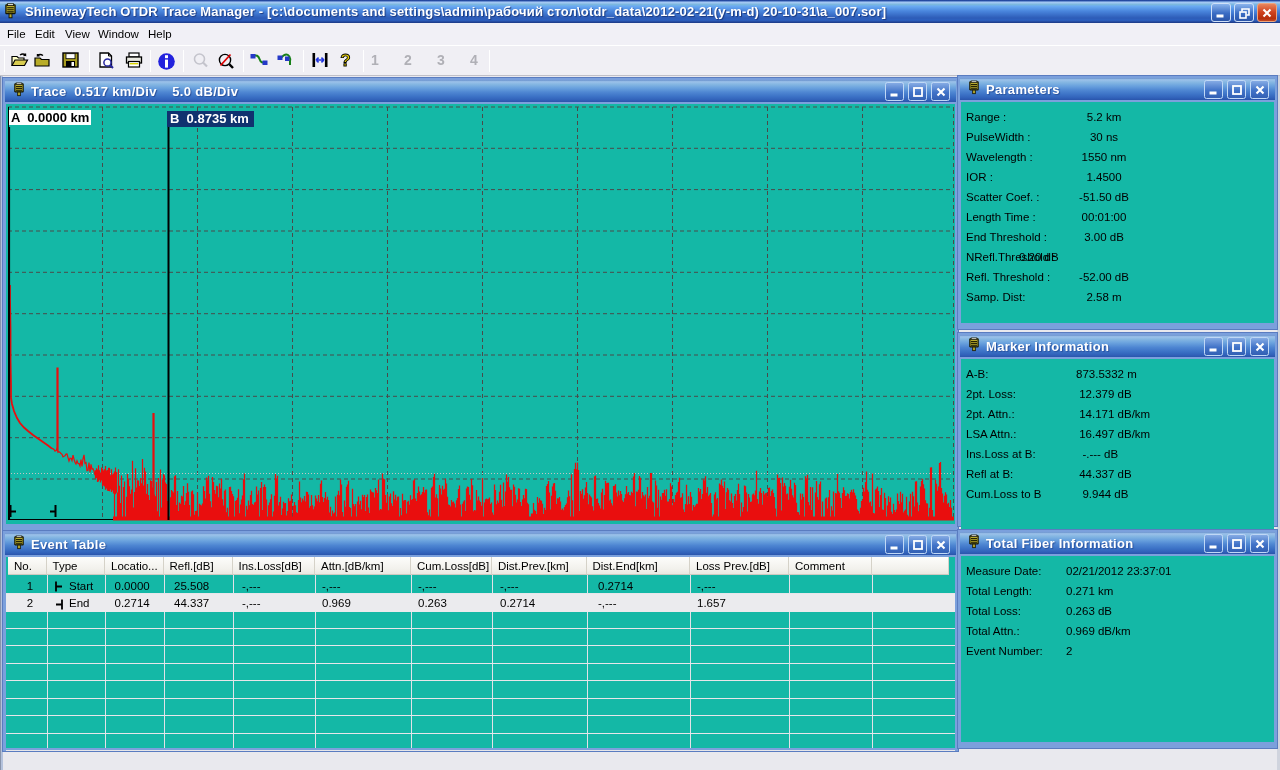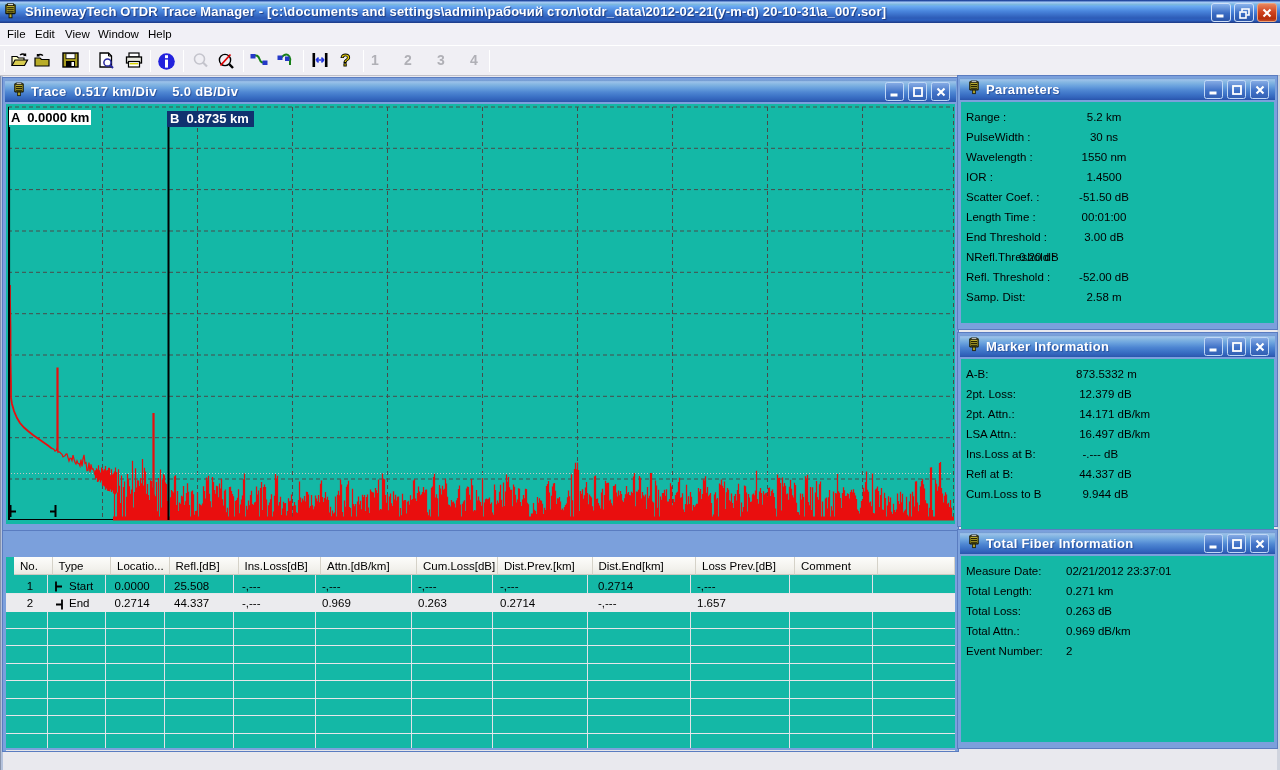--- a/index.html
+++ b/index.html
@@ -182,20 +182,44 @@
 <path d="M3.5 23 V416" stroke="#000" stroke-width="1.2" fill="none"></path>
 <path d="M162.5 22 V416" stroke="#000" stroke-width="2" fill="none"></path>
 <path d="M4.5 401 V413 M4.5 407.5 H10 M49.5 401 V413 M44 407.5 H49.5" stroke="#000" stroke-width="2" fill="none"></path>
 </svg>
   <div style="position:absolute;left:3px;top:6px;font-size:13px;font-weight:bold;background:#fff;padding:0 2px;white-space:pre">A  0.0000 km</div>
   <div style="position:absolute;left:161px;top:7px;width:87px;height:16px;background:#10316f;color:#fff;font-size:13px;font-weight:bold;white-space:pre;padding:0 0 0 3px">B  0.8735 km</div>
  </div>
 </div>
 
 <div class="win" style="left:3px;top:531px;width:955px;height:220px">
+ <div class="wtitle">
+      <span class="ic"><svg width="10" height="15" viewBox="0 0 12 17">
+          <rect x="1" y="1.7" width="10" height="9.6" rx="0.5" fill="#b9ad2e" stroke="#151500" stroke-width="1.4"></rect>
+          <rect x="2.6" y="0.6" width="6.8" height="2" fill="#fdfdf5" stroke="#151500" stroke-width="0.9"></rect>
+          <path d="M2.4 5 H9.6 M2.4 7.2 H9.6 M2.4 9.4 H9.6" stroke="#151500" stroke-width="1.2"></path>
+          <rect x="4.4" y="11.6" width="3.2" height="4.3" fill="#b9ad2e" stroke="#151500" stroke-width="1"></rect>
+        </svg></span>
+      <span class="tt">Event Table</span>
+      <div class="cbtn" style="right:52px">
+        <svg width="10" height="10" viewBox="0 0 10 10">
+          <rect x="0.5" y="6.5" width="7" height="3" fill="#fff"></rect>
+        </svg>
+      </div>
+      <div class="cbtn" style="right:29px">
+        <svg width="10" height="10" viewBox="0 0 10 10">
+          <rect x="1" y="1" width="8" height="8" fill="none" stroke="#fff" stroke-width="1.8"></rect>
+        </svg>
+      </div>
+      <div class="cbtn" style="right:6px">
+        <svg width="10" height="10" viewBox="0 0 10 10">
+          <path d="M1.5 1.5 L8.5 8.5 M8.5 1.5 L1.5 8.5" stroke="#fff" stroke-width="2.1" fill="none"></path>
+        </svg>
+      </div>
+    </div>
  <div class="wcontent" style="left:3px;top:26px;width:949px;height:191px">
   <div class="tvl" style="left:40.5px"></div>
       <div class="tvl" style="left:99px"></div>
       <div class="tvl" style="left:157.5px"></div>
       <div class="tvl" style="left:226.5px"></div>
       <div class="tvl" style="left:309px"></div>
       <div class="tvl" style="left:405px"></div>
       <div class="tvl" style="left:486px"></div>
       <div class="tvl" style="left:580.5px"></div>
       <div class="tvl" style="left:684px"></div>
@@ -204,21 +228,21 @@
       <div class="thl" style="top:35.5px"></div>
       <div class="thl" style="top:53.0px"></div>
       <div class="thl" style="top:70.5px"></div>
       <div class="thl" style="top:88.0px"></div>
       <div class="thl" style="top:105.5px"></div>
       <div class="thl" style="top:123.0px"></div>
       <div class="thl" style="top:140.5px"></div>
       <div class="thl" style="top:158.0px"></div>
       <div class="thl" style="top:175.5px"></div>
       <div class="thl" style="top:193.0px"></div>
-  <div style="position:absolute;left:6px;top:0;width:1120px;height:18px">
+  <div style="position:absolute;left:0;top:0;width:1120px;height:18px">
         <div class="hc" style="left:2px;width:38.5px">No.</div>
         <div class="hc" style="left:40.5px;width:58.5px">Type</div>
         <div class="hc" style="left:99px;width:58.5px">Locatio...</div>
         <div class="hc" style="left:157.5px;width:69.0px">Refl.[dB]</div>
         <div class="hc" style="left:226.5px;width:82.5px">Ins.Loss[dB]</div>
         <div class="hc" style="left:309px;width:96px">Attn.[dB/km]</div>
         <div class="hc" style="left:405px;width:81px">Cum.Loss[dB]</div>
         <div class="hc" style="left:486px;width:94.5px">Dist.Prev.[km]</div>
         <div class="hc" style="left:580.5px;width:103.5px">Dist.End[km]</div>
         <div class="hc" style="left:684px;width:99px">Loss Prev.[dB]</div>

